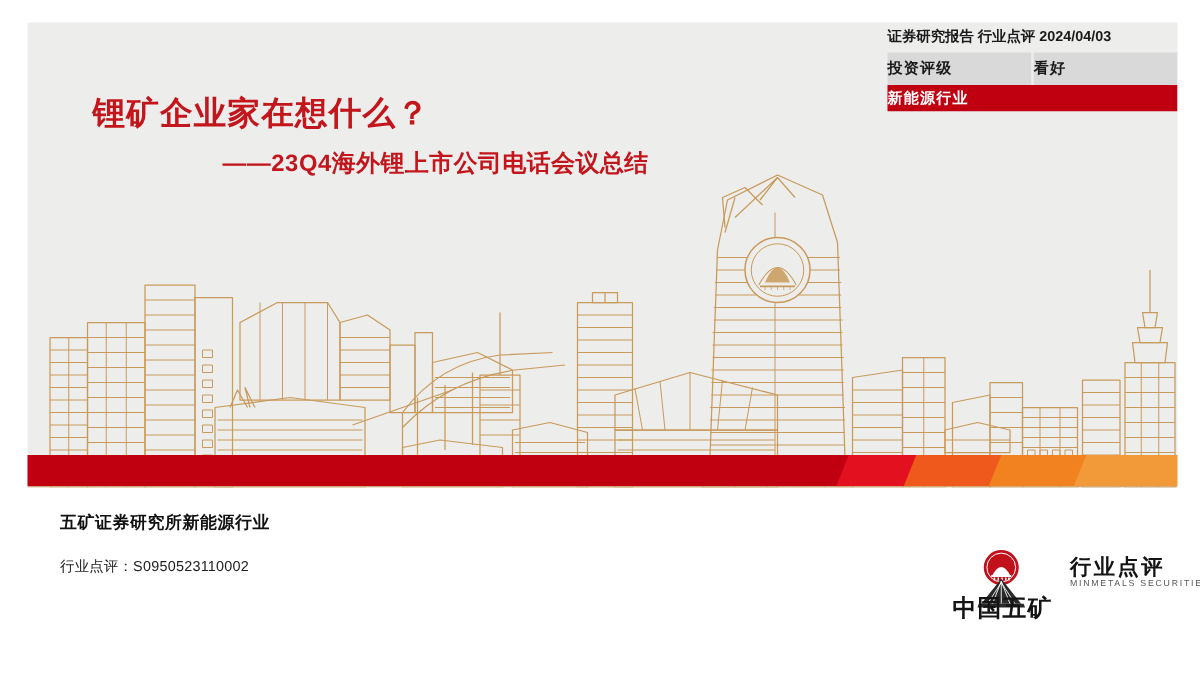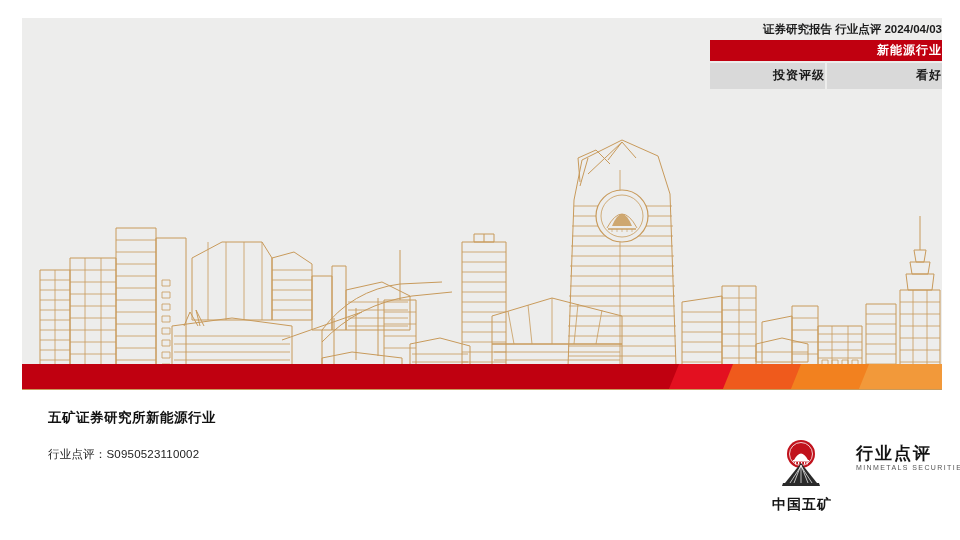--- a/index.html
+++ b/index.html
@@ -61,21 +61,21 @@
     white-space: nowrap;
   }
 
   
   #meta-box {
     position: absolute;
     right: 0px;
     top: 0px;
     width: 232px;
     z-index: 6;
-    text-align: right;
+    text-align: left;
   }
   #meta-line {
     font-size: 11.5px;
     font-weight: bold;
     color: #1a1a1a;
     letter-spacing: 0px;
     white-space: nowrap;
     padding: 4px 0 3px 0;
   }
   #industry-bar {
@@ -152,25 +152,24 @@
     top: 0px;
     width: 62px;
     height: 72px;
   }
   #logo-cn {
     position: absolute;
     left: 0px;
     top: 46px;
     width: 100px;
     text-align: center;
-    font-size: 14px;
+    font-size: 19px;
     font-weight: bold;
     color: #141414;
     letter-spacing: 1px;
-    margin-top: 22px;
   }
   #logo-sec-cn {
     position: absolute;
     left: 104px;
     top: 14px;
     font-size: 17px;
     font-weight: bold;
     color: #141414;
     letter-spacing: 2px;
   }
@@ -490,28 +489,32 @@
         <line x1="878" y1="244" x2="918" y2="244"></line>
           <line x1="878" y1="256" x2="918" y2="256"></line>
         <line x1="891" y1="160" x2="891" y2="260"></line>
           <line x1="905" y1="160" x2="905" y2="260"></line>
       </g>
 
       <line x1="0" y1="259.5" x2="920" y2="259.5" stroke-width="1.2"></line>
     </g>
   </svg>
 
+  <div id="title-block">
+    <div id="main-title">锂矿企业家在想什么？</div>
+    <div id="subtitle">——23Q4海外锂上市公司电话会议总结</div>
+  </div>
 
   <div id="meta-box">
     <div id="meta-line">证券研究报告 行业点评 2024/04/03</div>
-    <div id="industry-bar">新能源行业</div>
     <div id="rating-row">
       <div class="rating-cell">投资评级</div>
       <div class="rating-cell">看好</div>
     </div>
+    <div id="industry-bar">新能源行业</div>
   </div>
 </div>
 
 <div id="band">
   <div class="band-seg" style="left:-30px;width:690px;background:#c00010;"></div>
   <div class="band-seg" style="left:652px;width:60px;background:#e31020;"></div>
   <div class="band-seg" style="left:706px;width:74px;background:#ef5a1c;"></div>
   <div class="band-seg" style="left:774px;width:74px;background:#f2811f;"></div>
   <div class="band-seg" style="left:842px;width:110px;background:#f2993a;"></div>
 </div>

